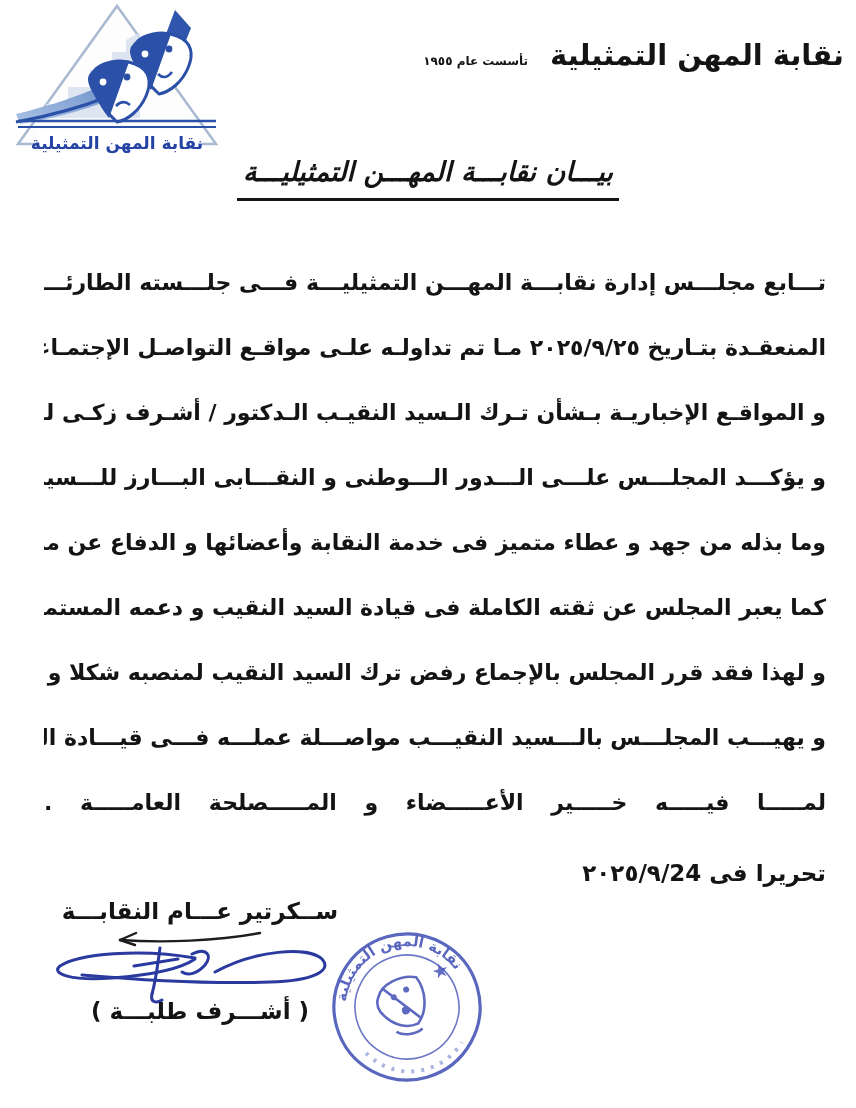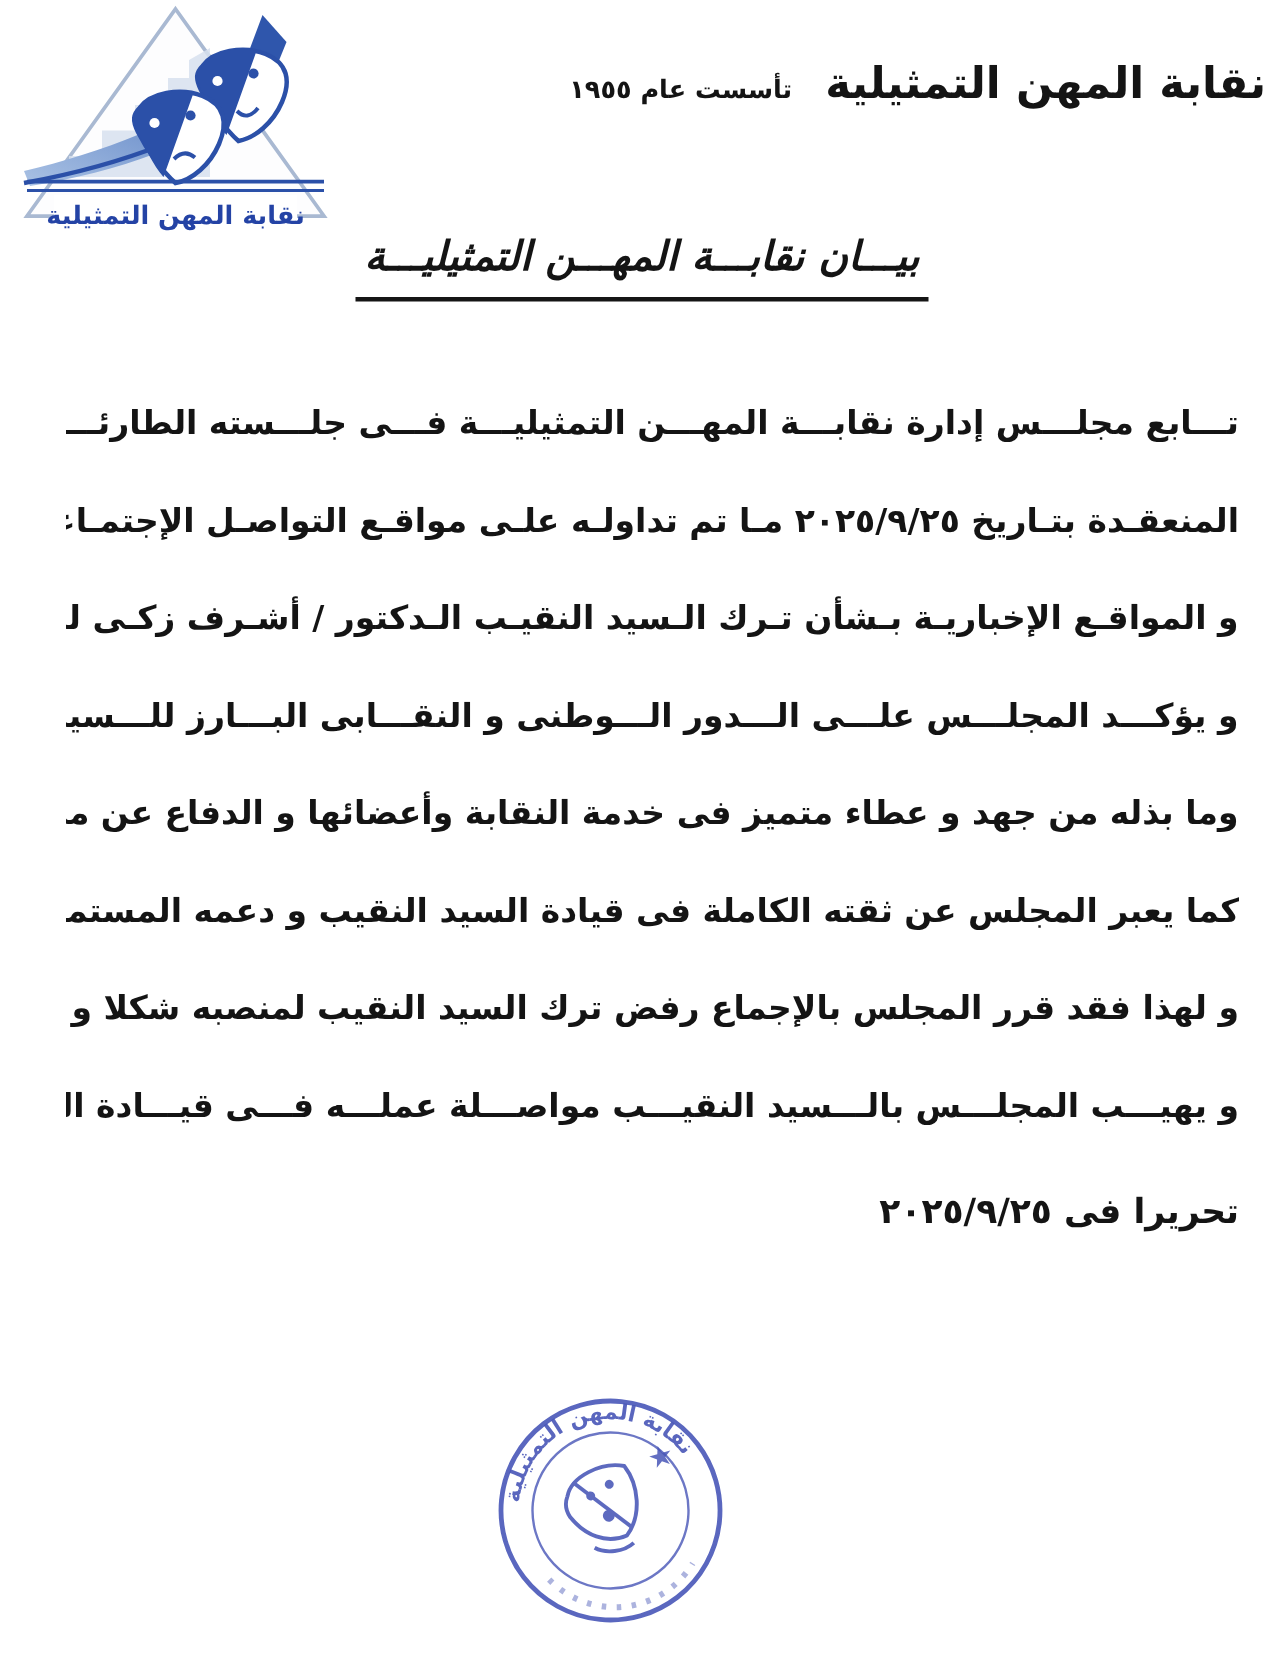--- a/index.html
+++ b/index.html
@@ -14,21 +14,21 @@
   }
   
   .logo{position:absolute;top:2px;left:12px;width:210px;height:152px;}
   
   .org-header{
     position:absolute;top:38px;right:12px;
     display:flex;align-items:baseline;gap:22px;direction:rtl;
     white-space:nowrap;
   }
   .org-header .org-title{font-size:29px;font-weight:bold;letter-spacing:0px;}
-  .org-header .org-founded{font-size:17px;font-weight:bold;margin-left:22px;}
+  .org-header .org-founded{font-size:12px;font-weight:bold;margin-left:22px;}
   
   .stmt-title-wrap{position:absolute;top:156px;left:0;width:100%;text-align:center;}
   .stmt-title{
     display:inline-block;
     font-size:27px;font-weight:bold;
     padding:0 6px 11px 6px;
     border-bottom:3px solid #151515;
     font-style:italic;
   }
   
@@ -119,23 +119,47 @@
 
   <div class="body-text">
     <div class="body-line">تـــابع مجلـــس إدارة نقابـــة المهـــن التمثيليـــة فـــى جلـــسته الطارئـــة</div>
     <div class="body-line">المنعقـدة بتـاريخ ٢٠٢٥/٩/٢٥ مـا تم تداولـه علـى مواقـع التواصـل الإجتمـاعى</div>
     <div class="body-line">و المواقـع الإخباريـة بـشأن تـرك الـسيد النقيـب الـدكتور / أشـرف زكـى لمنـصبه .</div>
     <div class="body-line">و يؤكـــد المجلـــس علـــى الـــدور الـــوطنى و النقـــابى البـــارز للـــسيد النقيـــب ،</div>
     <div class="body-line">وما بذله من جهد و عطاء متميز فى خدمة النقابة وأعضائها و الدفاع عن مصالحهم.</div>
     <div class="body-line">كما يعبر المجلس عن ثقته الكاملة فى قيادة السيد النقيب و دعمه المستمر ،</div>
     <div class="body-line">و لهذا فقد قرر المجلس بالإجماع رفض ترك السيد النقيب لمنصبه شكلا و موضوعا.</div>
     <div class="body-line">و يهيـــب المجلـــس بالـــسيد النقيـــب مواصـــلة عملـــه فـــى قيـــادة النقابـــة</div>
-    <div class="issued-date">تحريرا فى ٢٠٢٥/٩/٢٥</div>
+    <div class="body-line">لمـــــا فيـــــه خـــــير الأعـــــضاء و المـــــصلحة العامـــــة .</div>
+    <div class="issued-date">تحريرا فى ٢٠٢٥/٩/24</div>
   </div>
 
+  <div class="sig-block">
+    <div class="sig-role">ســكرتير عـــام النقابـــة</div>
+    <svg class="sig-flourish" viewBox="0 0 160 22" aria-hidden="true">
+      <path d="M152,6 C110,14 55,16 12,13" fill="none" stroke="#1d1d1d" stroke-width="2.4" stroke-linecap="round"></path>
+      <path d="M12,13 L28,6" fill="none" stroke="#1d1d1d" stroke-width="2.4" stroke-linecap="round"></path>
+      <path d="M12,13 L27,18" fill="none" stroke="#1d1d1d" stroke-width="2.4" stroke-linecap="round"></path>
+    </svg>
+    <svg class="sig-script" viewBox="0 0 320 62" aria-hidden="true">
+      <g fill="none" stroke="#2a3a9e" stroke-width="3" stroke-linecap="round">
+
+        <path d="M155,12 C100,2 38,8 20,20 C10,28 32,35 72,32 C112,29 142,22 155,13"></path>
+
+        <path d="M120,2 C118,16 116,34 112,48"></path>
+        <path d="M94,20 L138,13"></path>
+        <path d="M112,48 C110,56 116,58 122,54"></path>
+
+        <path d="M152,8 C166,1 173,9 165,19 C157,28 148,30 142,26"></path>
+
+        <path d="M175,26 C215,4 268,0 282,13 C293,25 272,35 230,36 C175,38 100,34 42,29"></path>
+      </g>
+    </svg>
+    <div class="sig-name">( أشـــرف طلبـــة )</div>
+  </div>
 
   <svg class="stamp" viewBox="0 0 158 158" aria-hidden="true">
     <defs>
       <path id="rim-top" d="M18,79 A61,61 0 0 1 140,79" fill="none"></path>
     </defs>
     <circle cx="79" cy="79" r="73" fill="none" stroke="#3a49b2" stroke-width="3.2" opacity="0.9"></circle>
     <circle cx="79" cy="79" r="52" fill="none" stroke="#3a49b2" stroke-width="1.6" opacity="0.8"></circle>
 
     <text font-size="14.5" font-weight="bold" fill="#3a49b2" opacity="0.9">
       <textPath href="#rim-top" startOffset="50%" text-anchor="middle">نقابة المهن التمثيلية</textPath>

